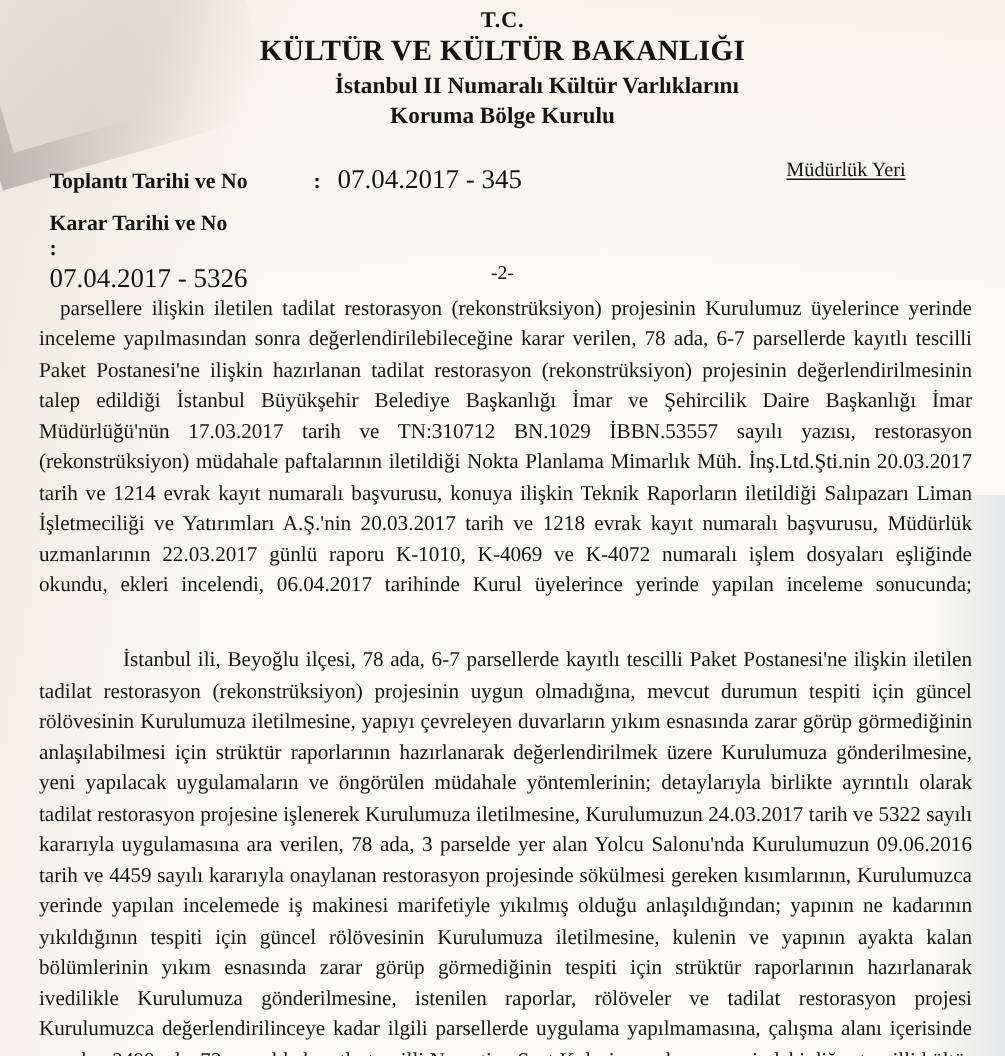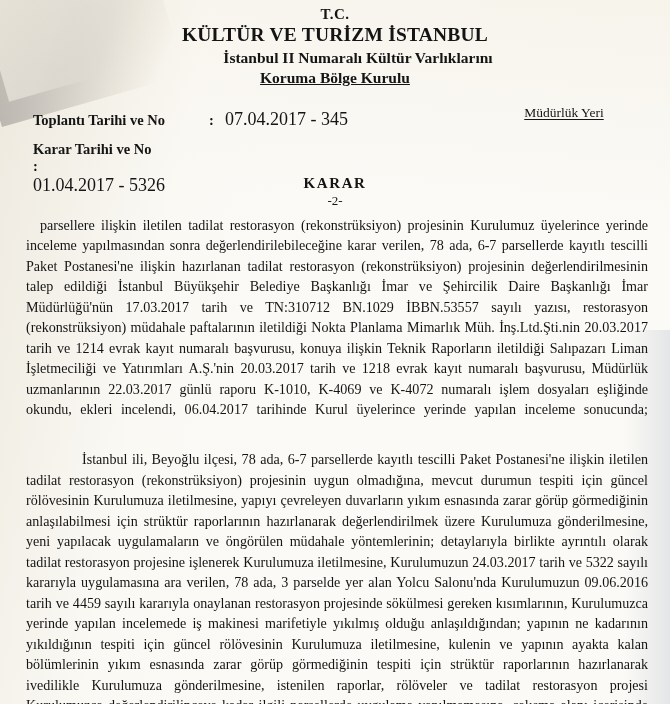--- a/index.html
+++ b/index.html
@@ -95,21 +95,20 @@
   .lh-line3 {
     font-weight: bold;
     font-size: 15.5px;
     margin-top: 2px;
     padding-left: 46px;
   }
   .lh-line4 {
     font-weight: bold;
     font-size: 15.5px;
     margin-top: 2px;
-    text-decoration: underline;
   }
 
   
   .meta {
     margin-top: 22px;
     position: relative;
     height: 64px;
     text-decoration: underline;
   }
   .meta-row {
@@ -201,42 +200,41 @@
 
   <div id="corner-shadow"></div>
   <div id="corner-edge"></div>
   <div id="right-shade"></div>
   <div id="paper-tint"></div>
 
   <div id="content">
 
     <div class="letterhead">
       <div class="lh-tc">T.C.</div>
-      <div class="lh-ministry">KÜLTÜR VE TURİZM İSTANBUL</div>
+      <div class="lh-ministry">KÜLTÜR VE KÜLTÜR BAKANLIĞI</div>
       <div class="lh-line3">İstanbul II Numaralı Kültür Varlıklarını</div>
       <div class="lh-line4">Koruma Bölge Kurulu</div>
     </div>
 
     <div class="meta">
       <div class="meta-row r1">
         <span class="meta-label">Toplantı Tarihi ve No</span>
         <span class="meta-colon">:</span>
         <span class="meta-value">07.04.2017 - 345</span>
       </div>
       <div class="meta-row r2">
         <span class="meta-label">Karar Tarihi ve No</span>
         <span class="meta-colon">:</span>
-        <span class="meta-value">01.04.2017 - 5326</span>
+        <span class="meta-value">07.04.2017 - 5326</span>
       </div>
       <div class="place">
         <div class="place-label">Müdürlük Yeri</div>
       </div>
     </div>
 
-    <div class="karar-title">KARAR</div>
     <div class="page-marker">-2-</div>
 
     <div class="body-text">
       <p class="para continuation">parsellere ilişkin iletilen tadilat restorasyon (rekonstrüksiyon) projesinin Kurulumuz üyelerince yerinde inceleme yapılmasından sonra değerlendirilebileceğine karar verilen, 78 ada, 6-7 parsellerde kayıtlı tescilli Paket Postanesi'ne ilişkin hazırlanan tadilat restorasyon (rekonstrüksiyon) projesinin değerlendirilmesinin talep edildiği İstanbul Büyükşehir Belediye Başkanlığı İmar ve Şehircilik Daire Başkanlığı İmar Müdürlüğü'nün 17.03.2017 tarih ve TN:310712 BN.1029 İBBN.53557 sayılı yazısı, restorasyon (rekonstrüksiyon) müdahale paftalarının iletildiği Nokta Planlama Mimarlık Müh. İnş.Ltd.Şti.nin 20.03.2017 tarih ve 1214 evrak kayıt numaralı başvurusu, konuya ilişkin Teknik Raporların iletildiği Salıpazarı Liman İşletmeciliği ve Yatırımları A.Ş.'nin 20.03.2017 tarih ve 1218 evrak kayıt numaralı başvurusu, Müdürlük uzmanlarının 22.03.2017 günlü raporu K-1010, K-4069 ve K-4072 numaralı işlem dosyaları eşliğinde okundu, ekleri incelendi, 06.04.2017 tarihinde Kurul üyelerince yerinde yapılan inceleme sonucunda;</p>
       <p class="para fresh">İstanbul ili, Beyoğlu ilçesi, 78 ada, 6-7 parsellerde kayıtlı tescilli Paket Postanesi'ne ilişkin iletilen tadilat restorasyon (rekonstrüksiyon) projesinin uygun olmadığına, mevcut durumun tespiti için güncel rölövesinin Kurulumuza iletilmesine, yapıyı çevreleyen duvarların yıkım esnasında zarar görüp görmediğinin anlaşılabilmesi için strüktür raporlarının hazırlanarak değerlendirilmek üzere Kurulumuza gönderilmesine, yeni yapılacak uygulamaların ve öngörülen müdahale yöntemlerinin; detaylarıyla birlikte ayrıntılı olarak tadilat restorasyon projesine işlenerek Kurulumuza iletilmesine, Kurulumuzun 24.03.2017 tarih ve 5322 sayılı kararıyla uygulamasına ara verilen, 78 ada, 3 parselde yer alan Yolcu Salonu'nda Kurulumuzun 09.06.2016 tarih ve 4459 sayılı kararıyla onaylanan restorasyon projesinde sökülmesi gereken kısımlarının, Kurulumuzca yerinde yapılan incelemede iş makinesi marifetiyle yıkılmış olduğu anlaşıldığından; yapının ne kadarının yıkıldığının tespiti için güncel rölövesinin Kurulumuza iletilmesine, kulenin ve yapının ayakta kalan bölümlerinin yıkım esnasında zarar görüp görmediğinin tespiti için strüktür raporlarının hazırlanarak ivedilikle Kurulumuza gönderilmesine, istenilen raporlar, rölöveler ve tadilat restorasyon projesi Kurulumuzca değerlendirilinceye kadar ilgili parsellerde uygulama yapılmamasına, çalışma alanı içerisinde yer alan 2498 ada, 72 parselde kayıtlı, tescilli Nusretiye Saat Kulesi ve yakın çevresindeki diğer tescilli kültür varlığı yapıların zarar görmemesi için gerekli güvenlik tedbirlerinin alınmasına ve periyodik takiplerinin yapılarak Kurulumuza bilgi verilmesine, bahse konu alanda ve çevresinde can ve mal güvenliği açısından her türlü tedbirin ilgililerince ve Belediyesince alınmasına karar verildi.</p>
     </div>
 
   </div>
 </div>
 

